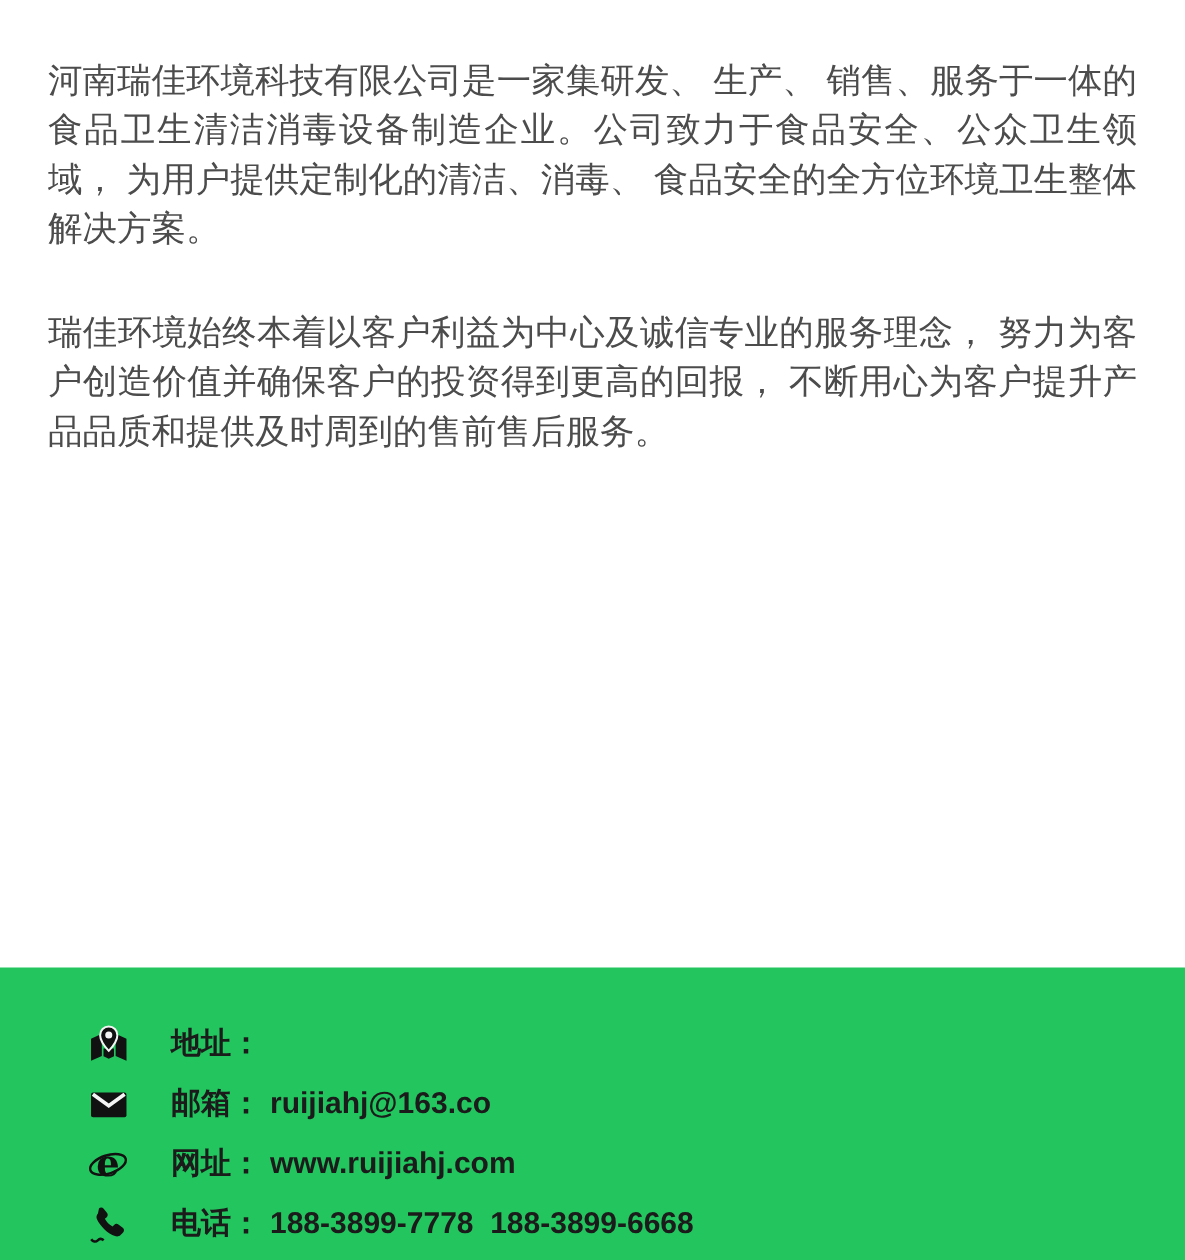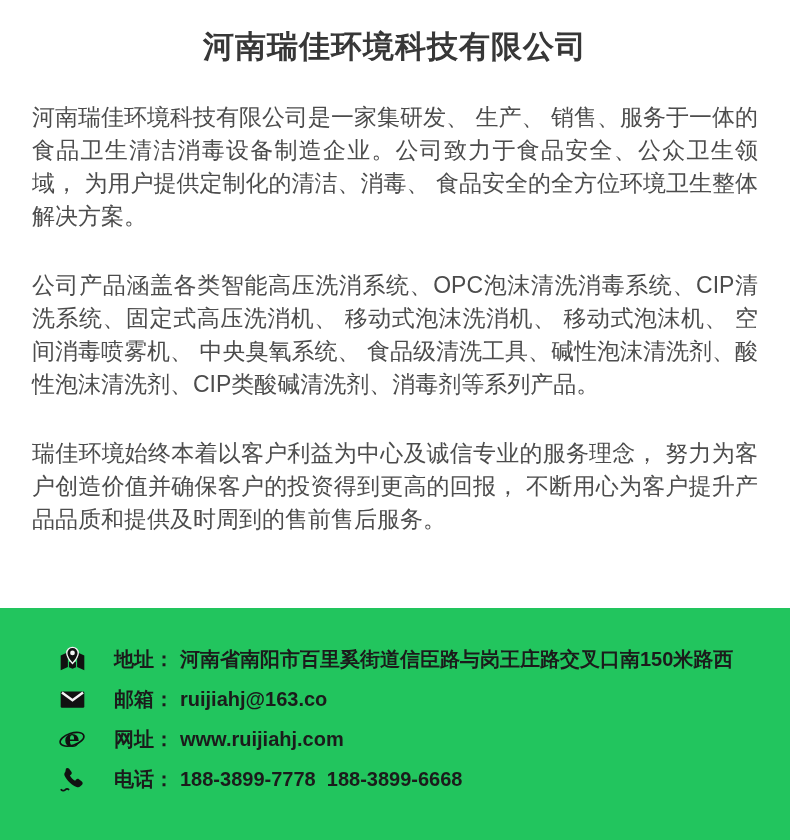--- a/index.html
+++ b/index.html
@@ -67,42 +67,39 @@
     line-height: 27px;
   }
   .contact-label { margin-right: 6px; }
   .contact-value { white-space: pre-wrap; }
 </style>
 </head>
 <body>
 
 <div class="page">
 
-  <h1 class="title">河南瑞佳环境科技有限公司</h1>
 
   <div class="content">
     <p class="para">河南瑞佳环境科技有限公司是一家集研发、 生产、 销售、服务于一体的食品卫生清洁消毒设备制造企业。公司致力于食品安全、公众卫生领域， 为用户提供定制化的清洁、消毒、 食品安全的全方位环境卫生整体解决方案。</p>
-    <p class="para">公司产品涵盖各类智能高压洗消系统、OPC泡沫清洗消毒系统、CIP清洗系统、固定式高压洗消机、 移动式泡沫洗消机、 移动式泡沫机、 空间消毒喷雾机、 中央臭氧系统、 食品级清洗工具、碱性泡沫清洗剂、酸性泡沫清洗剂、CIP类酸碱清洗剂、消毒剂等系列产品。</p>
     <p class="para">瑞佳环境始终本着以客户利益为中心及诚信专业的服务理念， 努力为客户创造价值并确保客户的投资得到更高的回报， 不断用心为客户提升产品品质和提供及时周到的售前售后服务。</p>
   </div>
 
   <div class="footer">
 
     <div class="contact-row">
       <span class="contact-icon">
         <svg viewBox="0 0 24 24" width="27" height="27" fill="#111111">
           <path d="M1.5 8.4 L7.9 5.5 V18.6 L1.5 21.5 Z"></path>
           <path d="M22.5 8.4 L16.1 5.5 V18.6 L22.5 21.5 Z"></path>
           <path d="M8.9 14.2 H15.1 V18.8 L12 20.3 L8.9 18.8 Z"></path>
           <path d="M12 1.2 C9.1 1.2 6.9 3.5 6.9 6.3 C6.9 10.1 12 15.6 12 15.6 C12 15.6 17.1 10.1 17.1 6.3 C17.1 3.5 14.9 1.2 12 1.2 Z" stroke="#f4f4f4" stroke-width="1.2"></path>
           <circle cx="12" cy="6.2" r="2.1" fill="#f4f4f4"></circle>
         </svg>
       </span>
       <span class="contact-label">地址：</span>
-      <span class="contact-value">河南省南阳市百里奚街道信臣路与岗王庄路交叉口南150米路西</span>
     </div>
 
     <div class="contact-row">
       <span class="contact-icon">
         <svg viewBox="0 0 24 24" width="27" height="27" fill="#111111">
           <rect x="1.5" y="4.8" width="21" height="14.6" rx="1.2"></rect>
           <path d="M2.6 5.8 L12 12.6 L21.4 5.8" fill="none" stroke="#f4f4f4" stroke-width="2.2"></path>
         </svg>
       </span>
       <span class="contact-label">邮箱：</span>

